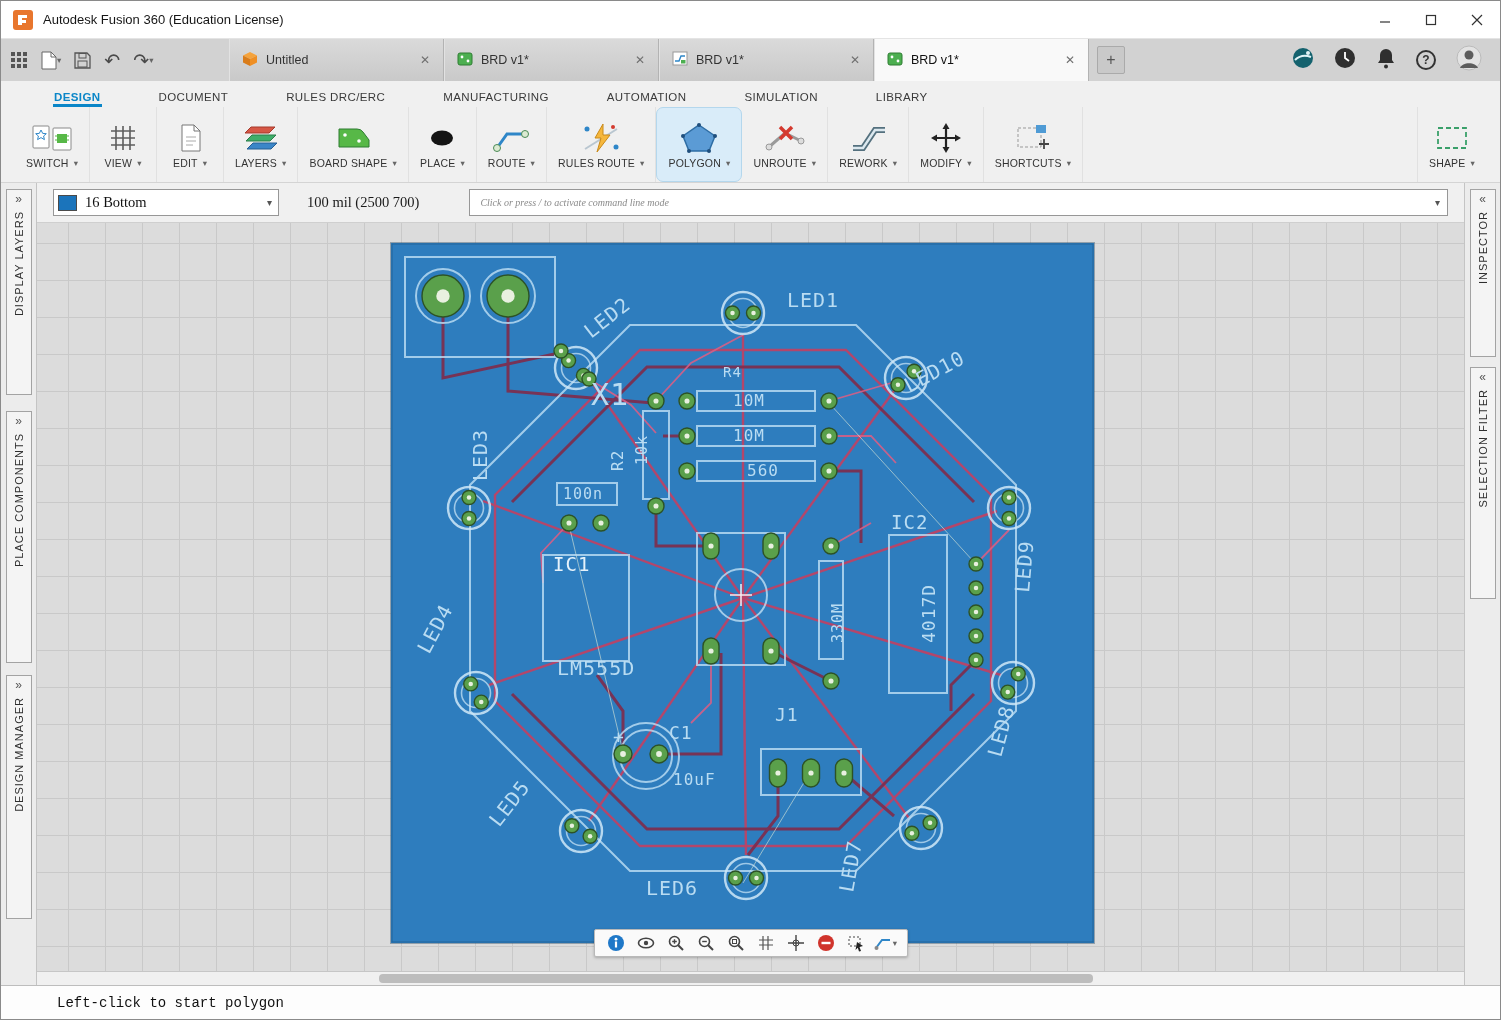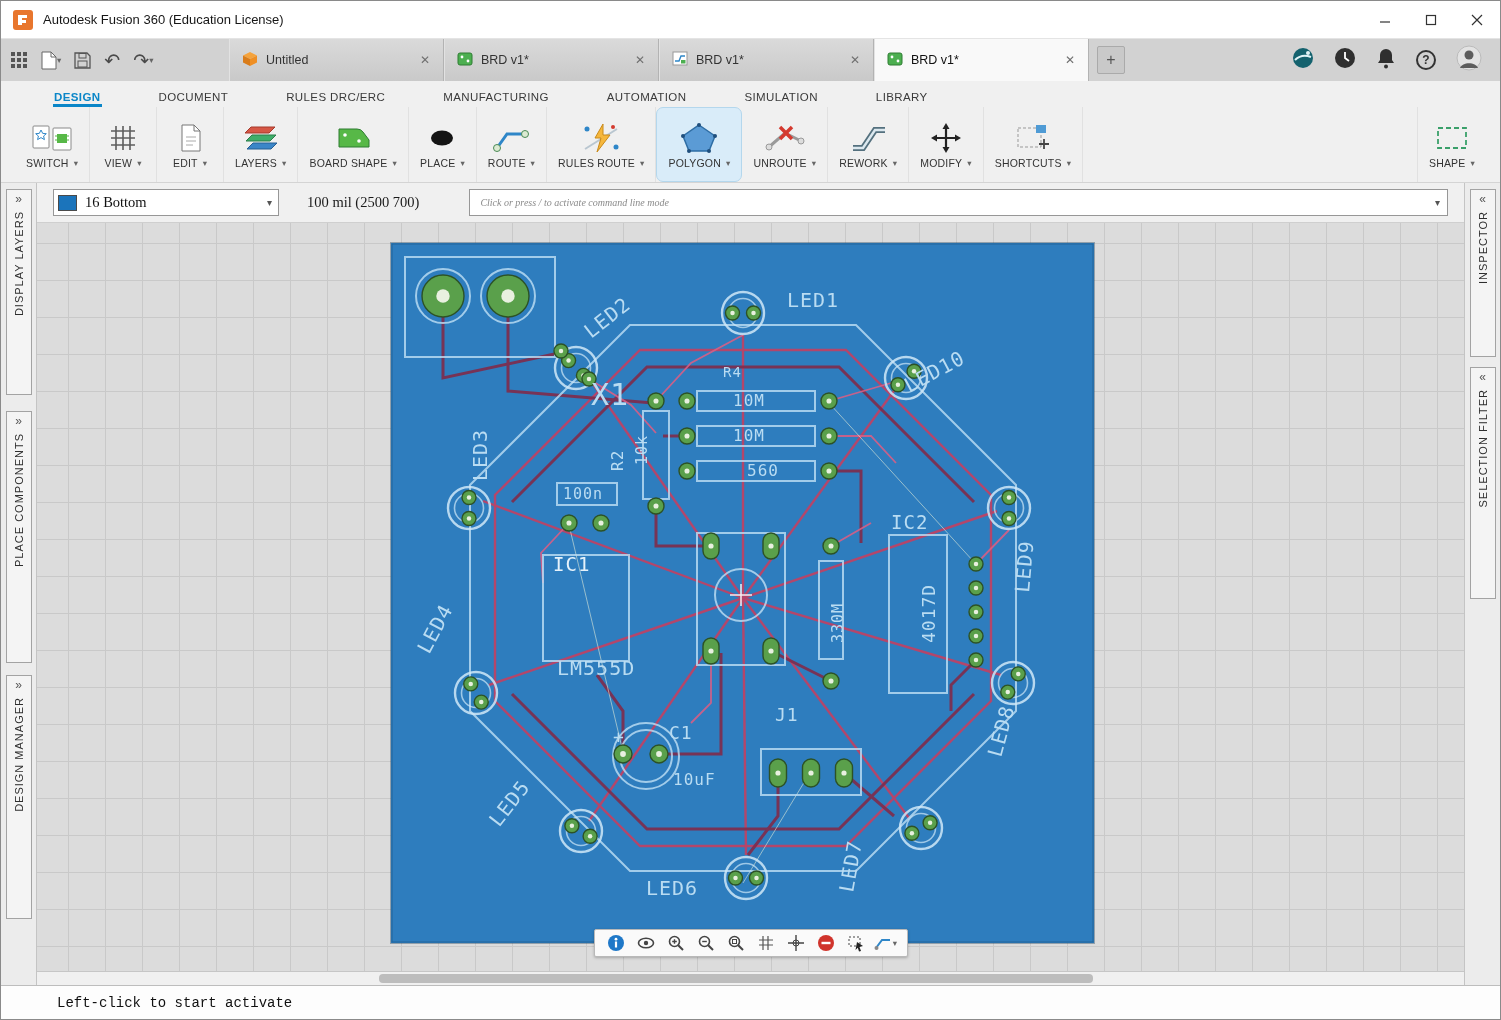--- a/index.html
+++ b/index.html
@@ -767,15 +767,15 @@
         <span class="vlabel">INSPECTOR</span>
       </div>
       <div class="pbox rbox2">
         <span class="parrow">«</span>
         <span class="vlabel">SELECTION FILTER</span>
       </div>
     </div>
   </div>
 
   <div class="statusbar">
-    <span>Left-click to start activate</span>
+    <span>Left-click to start polygon</span>
   </div>
 </div>
 
 </body></html>

